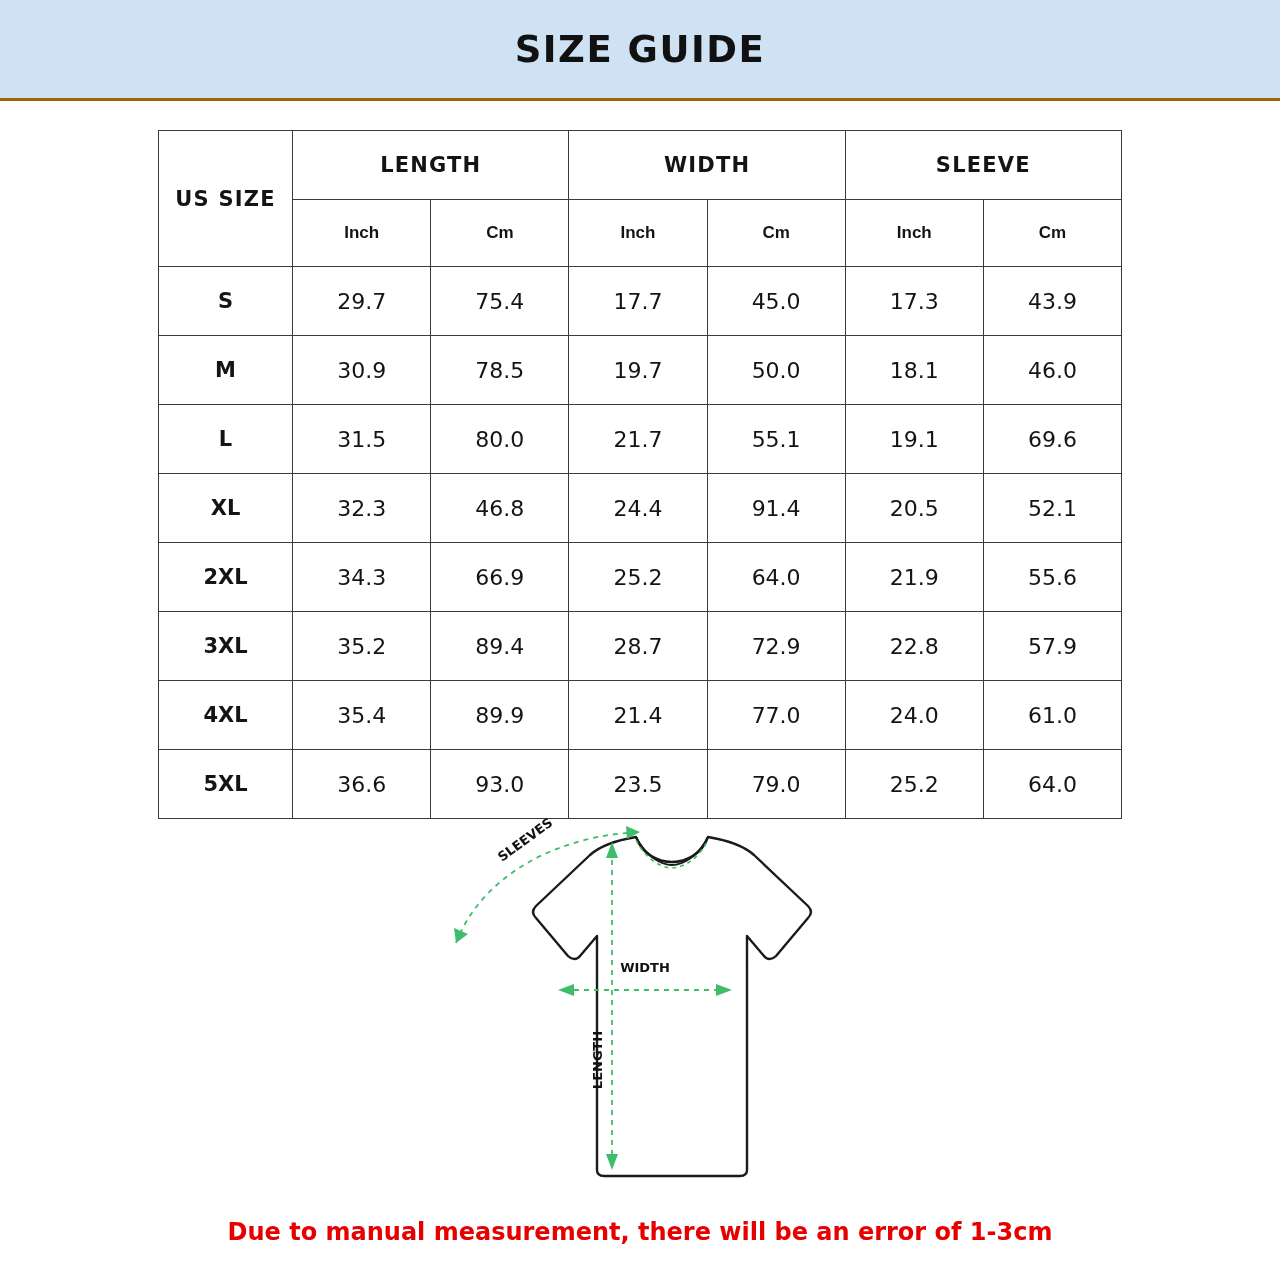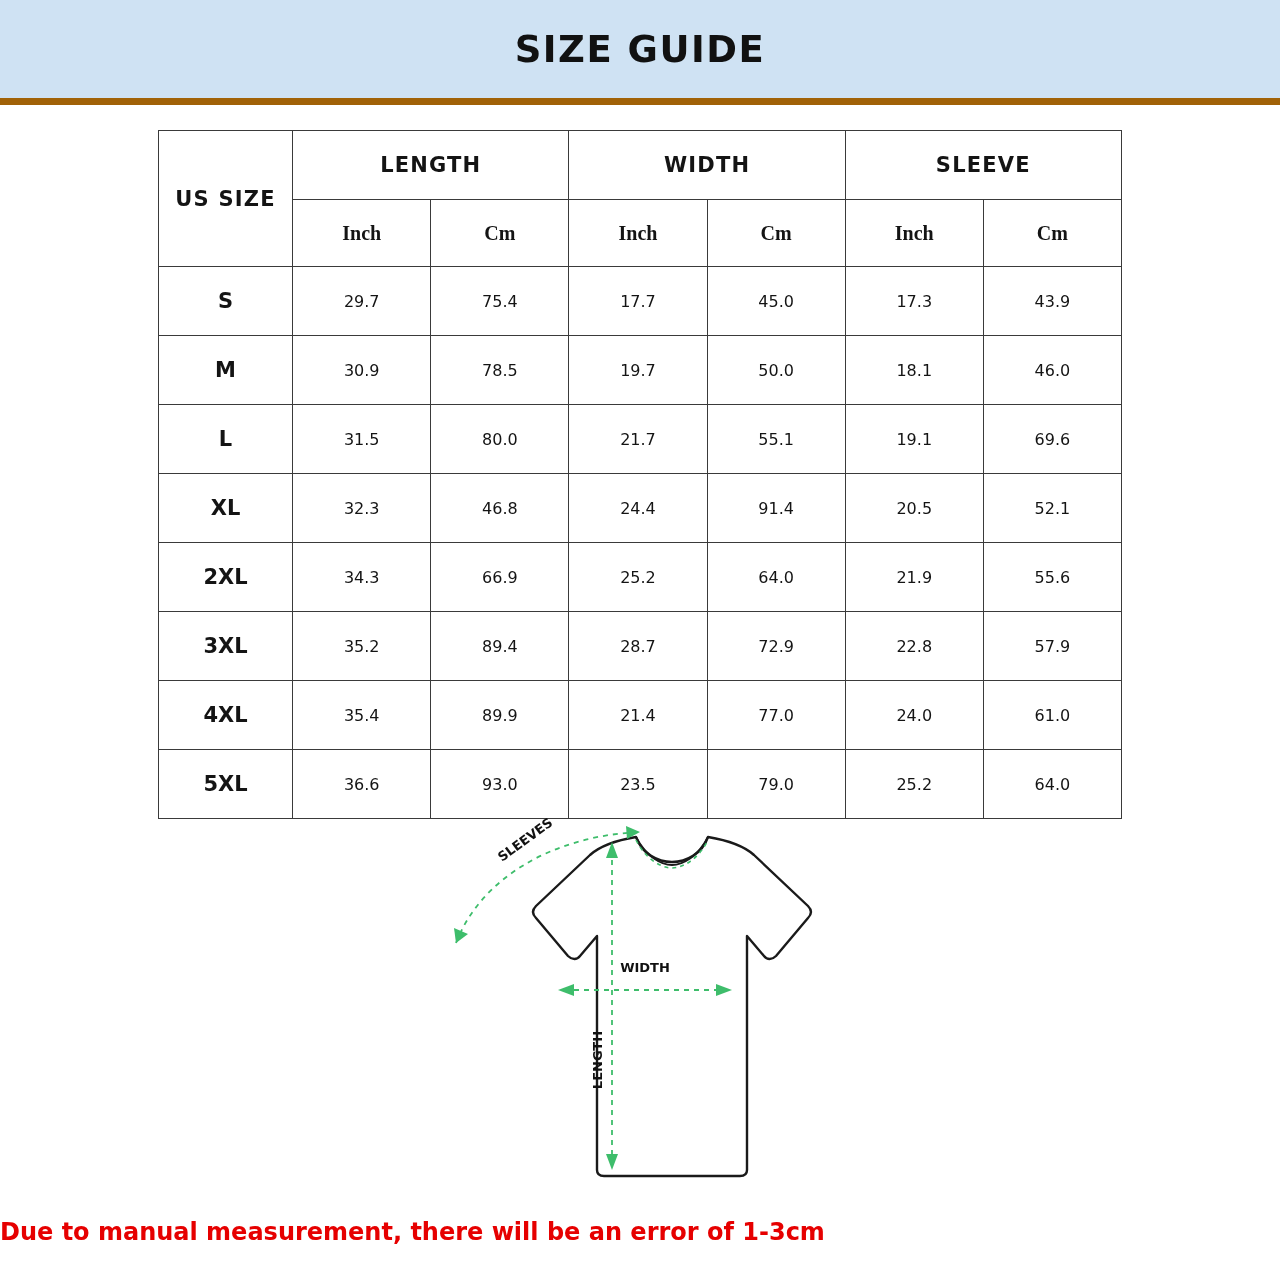--- a/index.html
+++ b/index.html
@@ -16,21 +16,21 @@
   }
 
   
   .banner {
     position: absolute;
     left: 0;
     top: 0;
     width: 1280px;
     height: 98px;
     background: #cfe2f3;
-    border-bottom: 7px solid #a16207;
+    border-bottom: 3px solid #a16207;
     display: flex;
     align-items: center;
     justify-content: center;
   }
   .banner-title {
     font-size: 37px;
     font-weight: bold;
     letter-spacing: 1.5px;
     color: #111111;
     font-family: "DejaVu Sans", sans-serif;
@@ -57,27 +57,27 @@
   }
   .grp-head {
     height: 66px;
     font-size: 21px;
     font-weight: bold;
     letter-spacing: 1.2px;
     font-family: "DejaVu Sans", sans-serif;
   }
   .unit-row td {
     height: 64px;
-    font-size: 20px;
-    font-weight: bold;
-    font-family: Liberation Serif, serif;
+    font-size: 17px;
+    font-weight: bold;
+    font-family: Liberation Sans, sans-serif;
   }
   .body-row td {
     height: 66px;
-    font-size: 16px;
+    font-size: 22px;
     font-family: "DejaVu Sans", sans-serif;
   }
   .body-row td.sizecell {
     font-weight: bold;
     font-size: 21px;
   }
   col.c-size { width: 134px; }
   col.c-num  { width: 138px; }
 
   
@@ -89,21 +89,21 @@
     height: 390px;
   }
   .diagram svg { display: block; }
 
   
   .note {
     position: absolute;
     left: 0;
     top: 1218px;
     width: 1280px;
-    text-align: left;
+    text-align: center;
     color: #e60000;
     font-size: 24px;
     font-weight: bold;
     font-family: "DejaVu Sans", sans-serif;
   }
 </style>
 </head>
 <body>
 
 <div class="banner">

